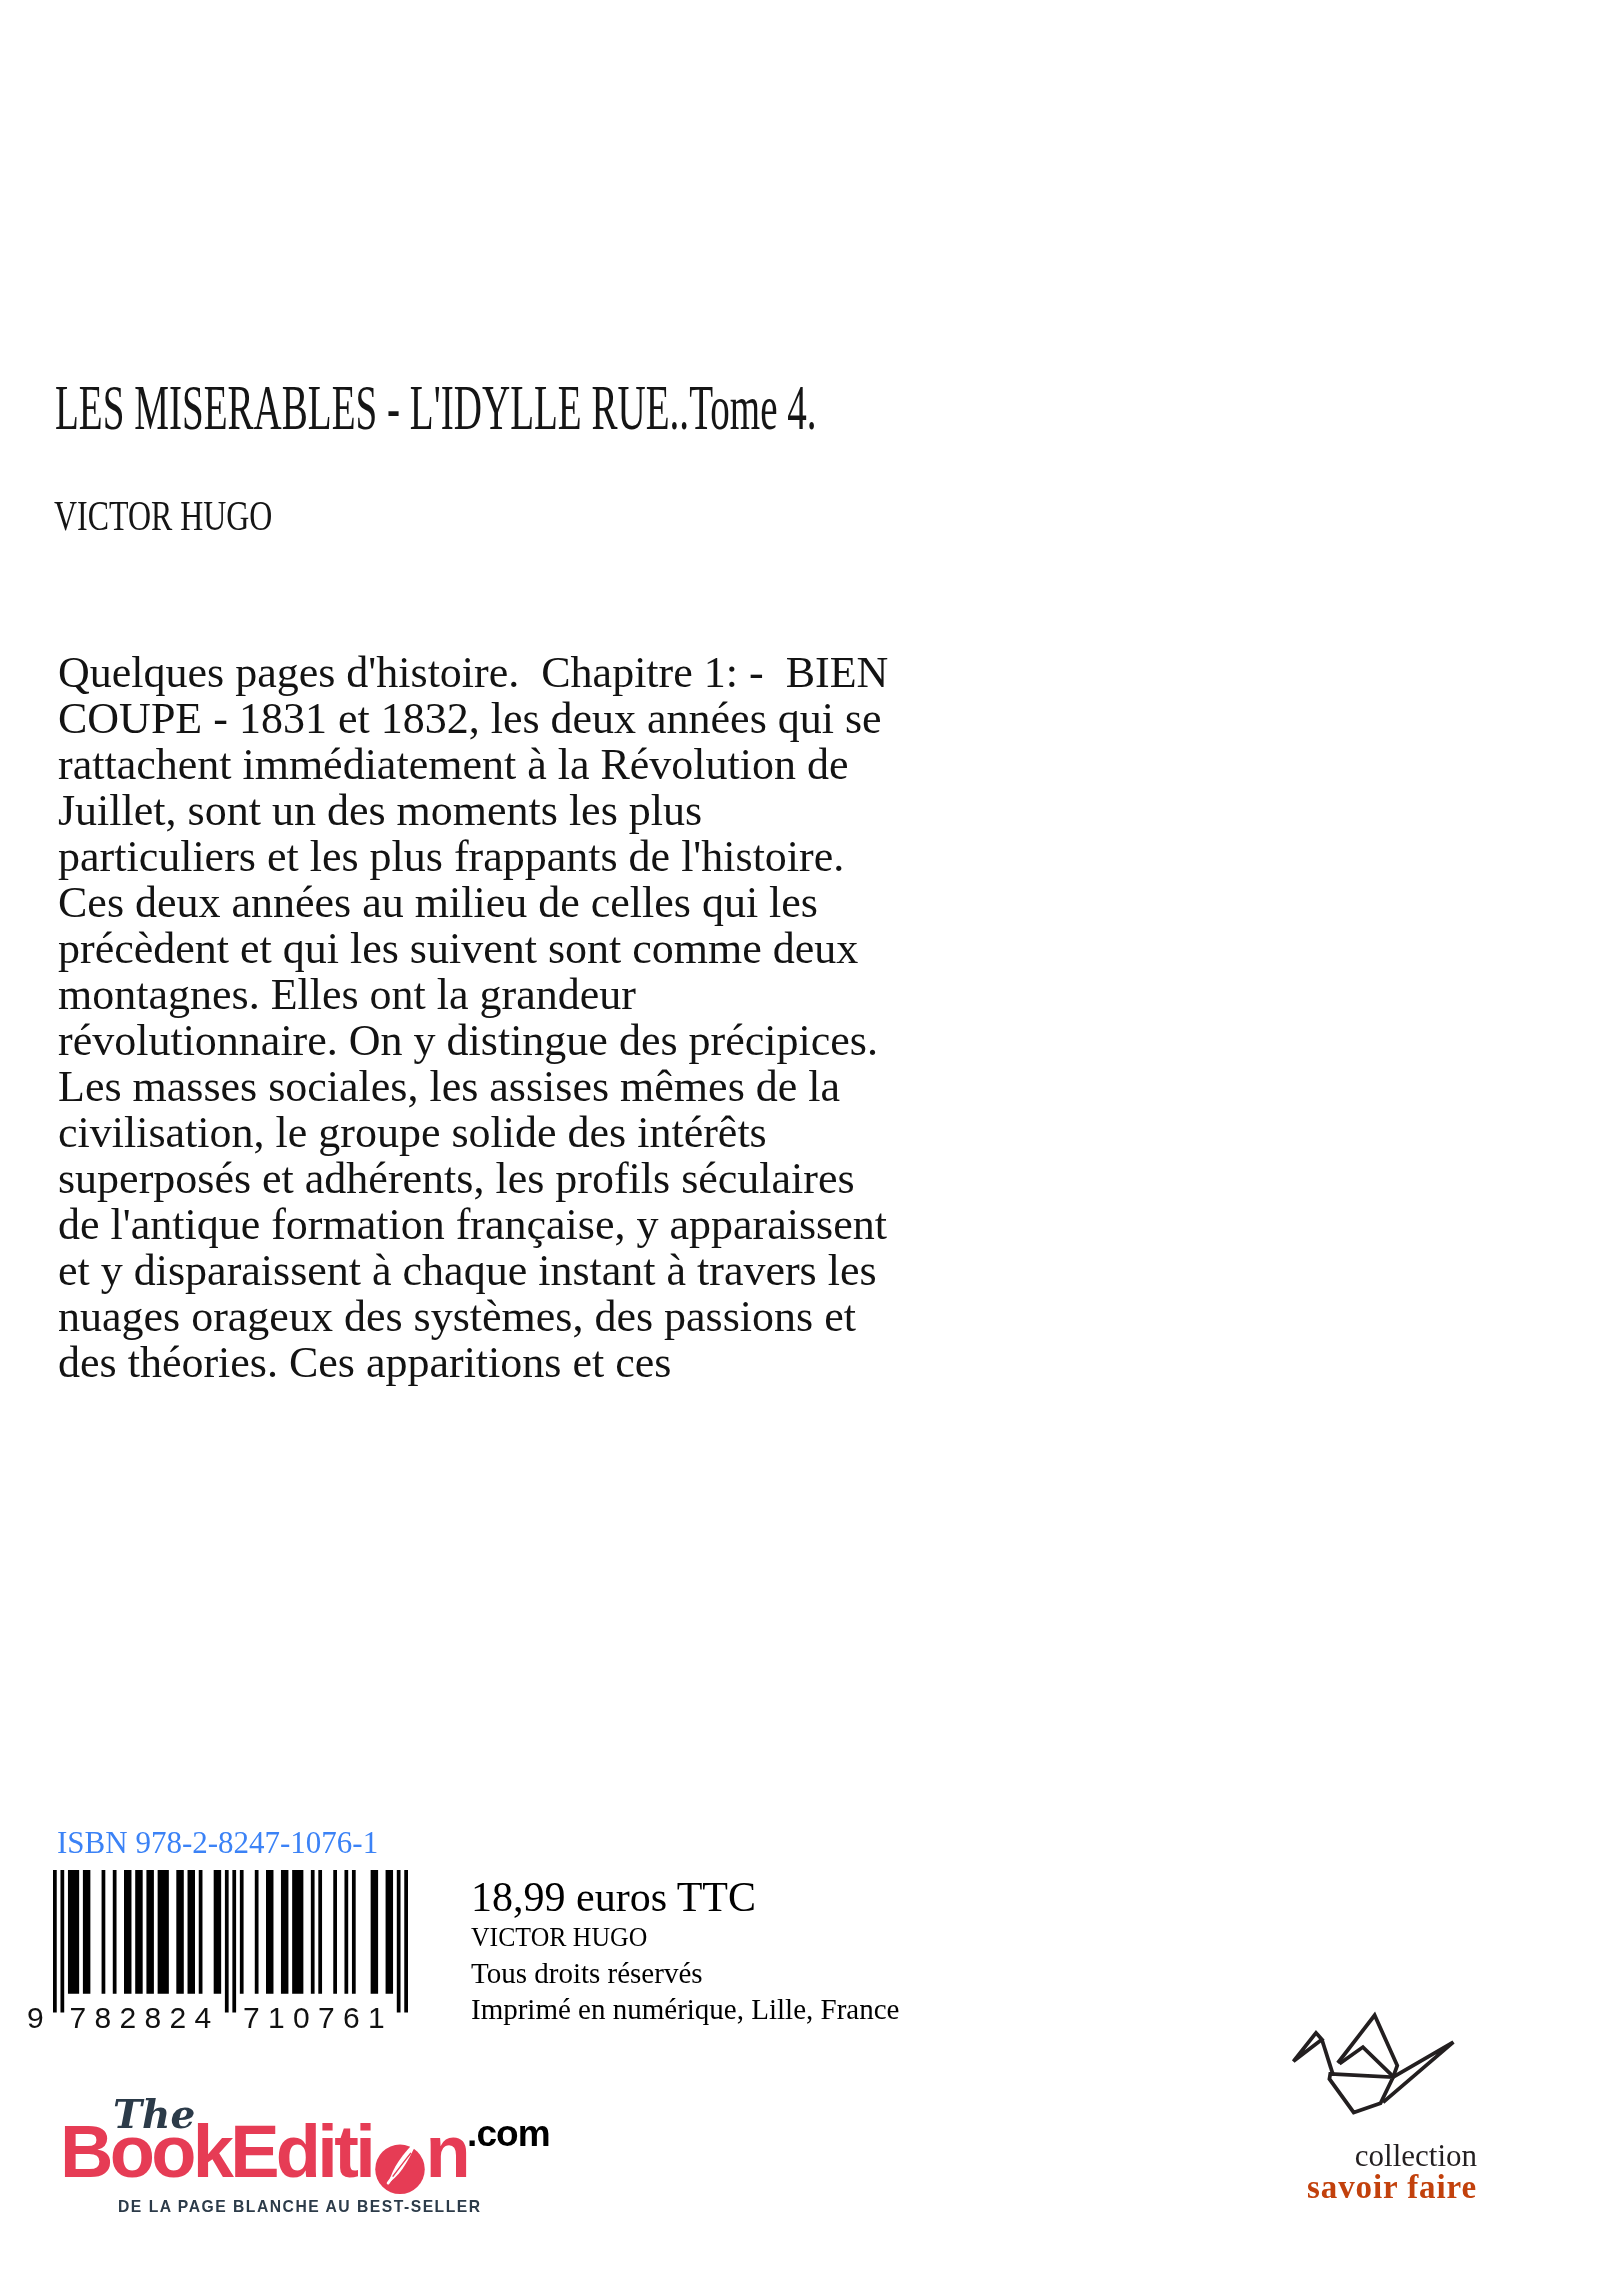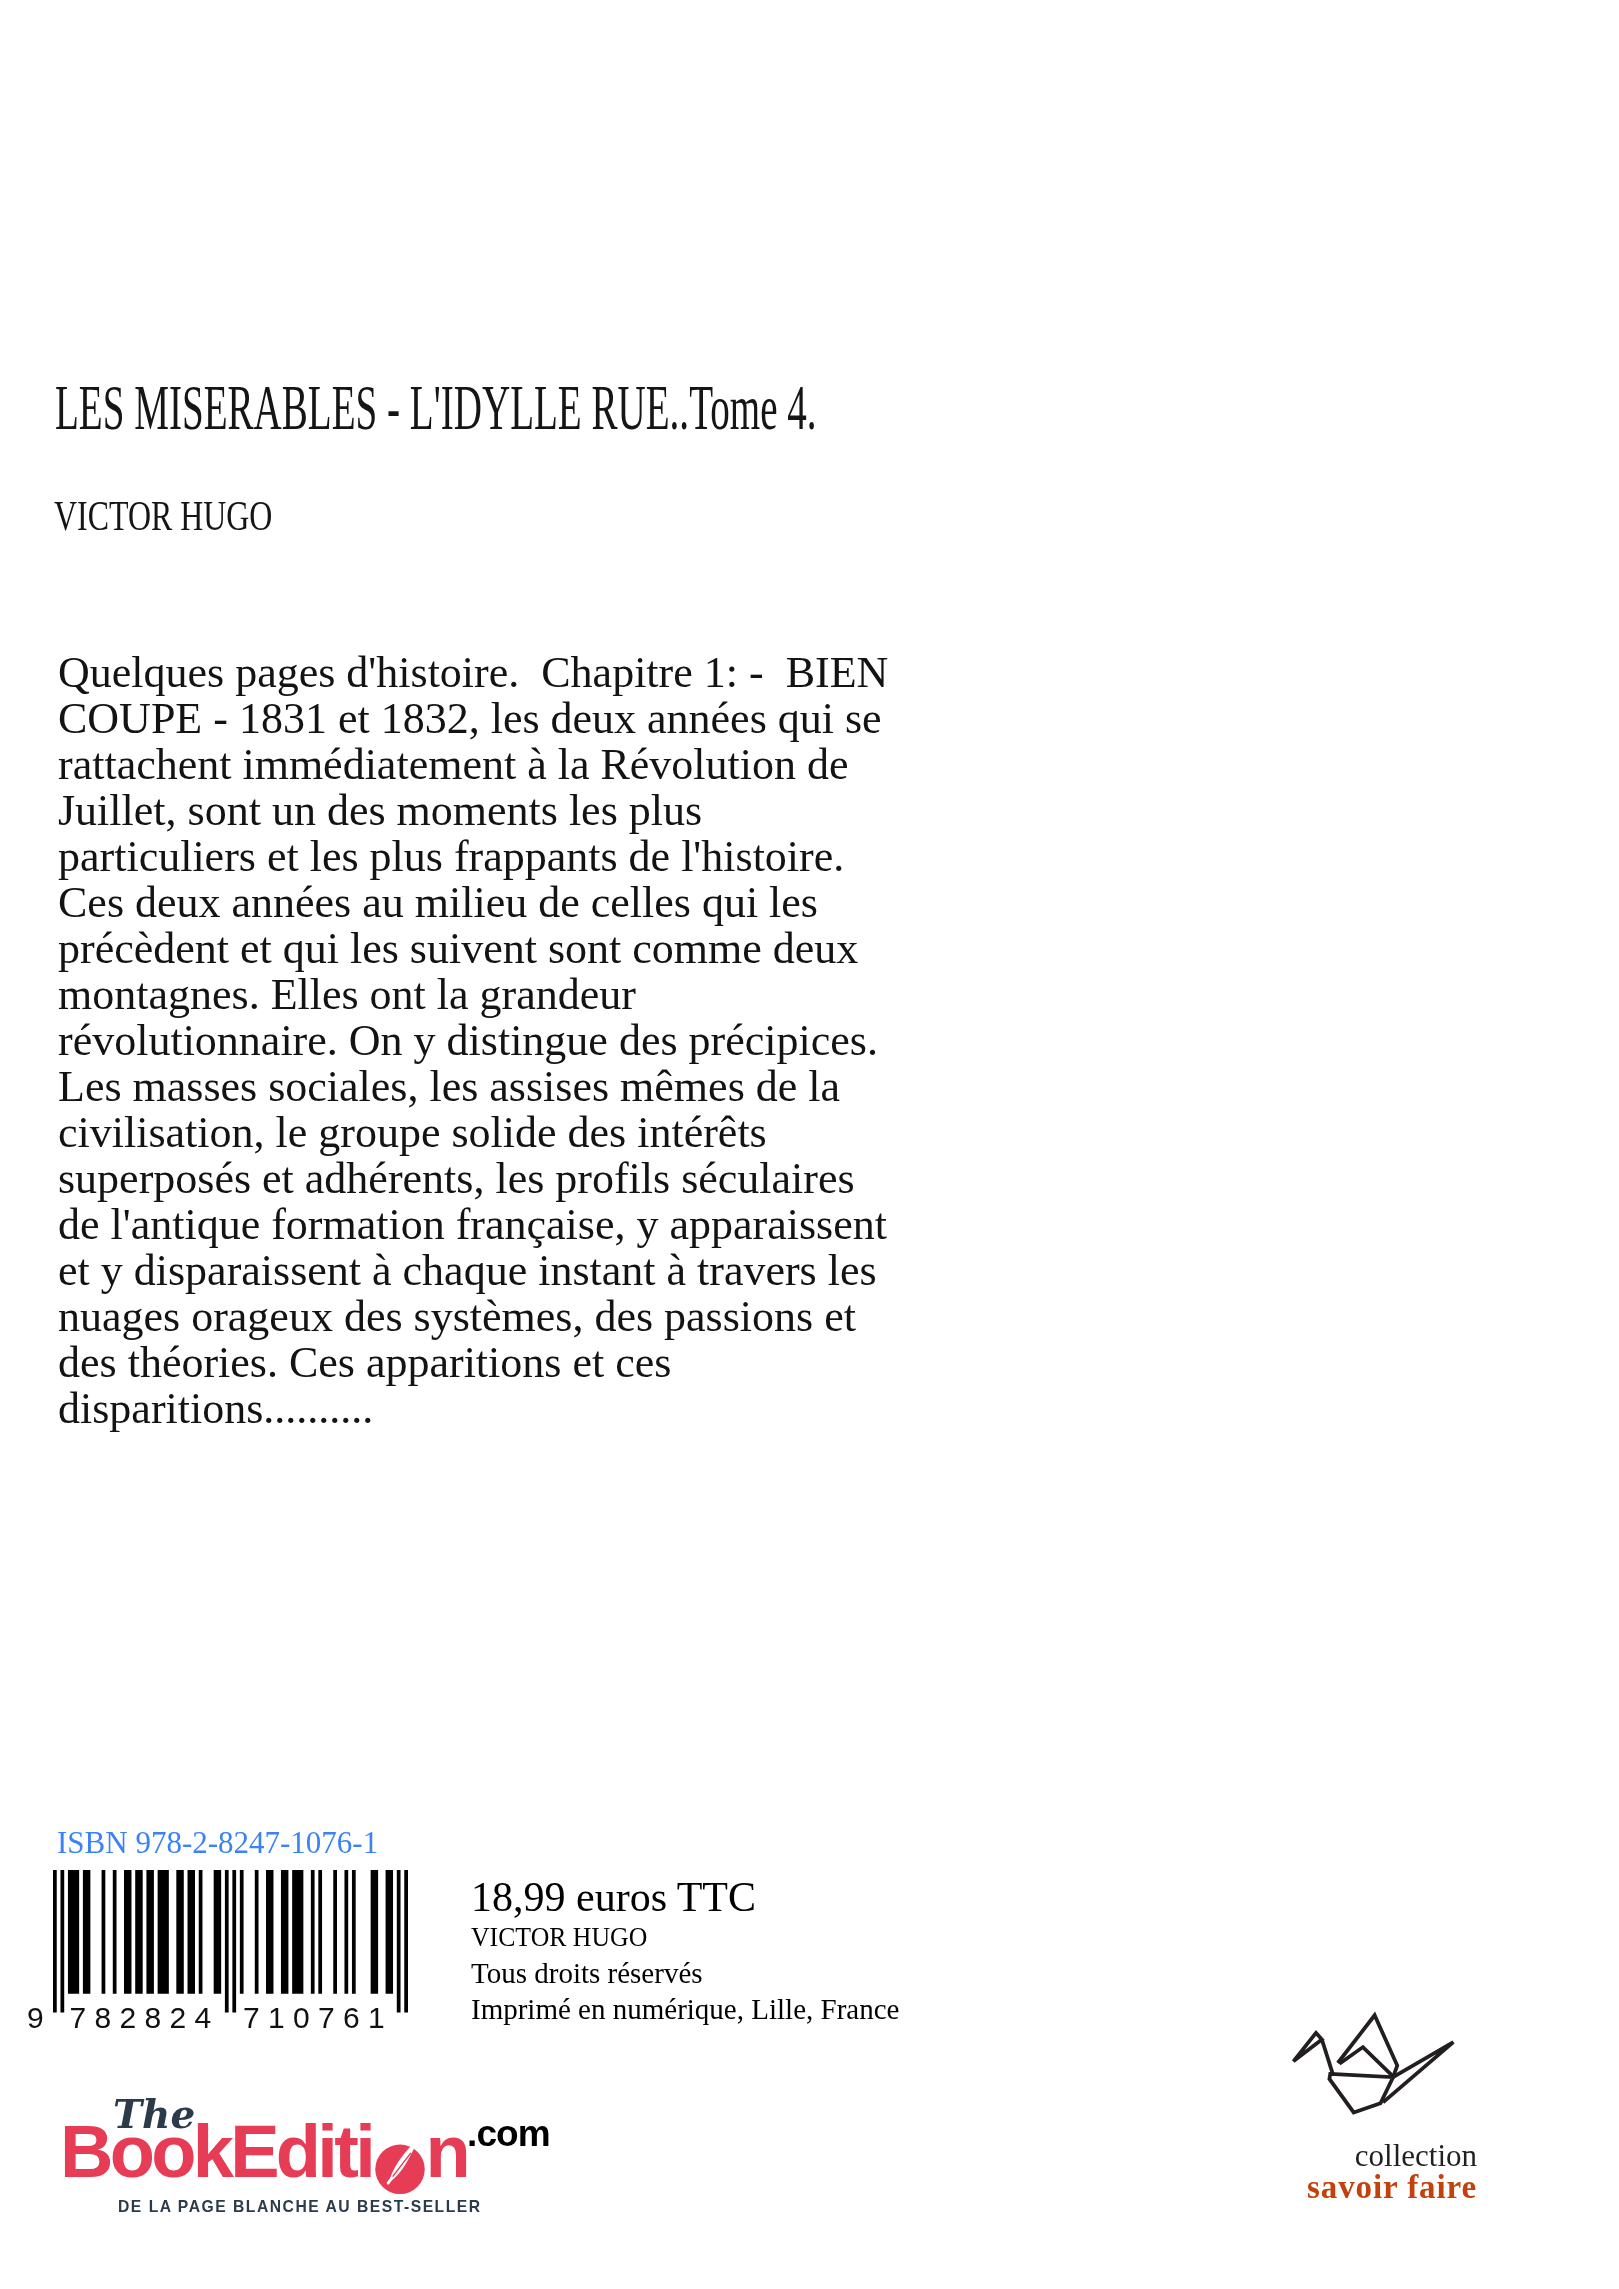--- a/index.html
+++ b/index.html
@@ -126,21 +126,20 @@
     <div class="syn-line">précèdent et qui les suivent sont comme deux</div>
     <div class="syn-line">montagnes. Elles ont la grandeur</div>
     <div class="syn-line">révolutionnaire. On y distingue des précipices.</div>
     <div class="syn-line">Les masses sociales, les assises mêmes de la</div>
     <div class="syn-line">civilisation, le groupe solide des intérêts</div>
     <div class="syn-line">superposés et adhérents, les profils séculaires</div>
     <div class="syn-line">de l'antique formation française, y apparaissent</div>
     <div class="syn-line">et y disparaissent à chaque instant à travers les</div>
     <div class="syn-line">nuages orageux des systèmes, des passions et</div>
     <div class="syn-line">des théories. Ces apparitions et ces</div>
-    <div class="syn-line">disparitions..........</div>
   </div>
 
   <div id="isbn-label" class="abs">ISBN 978-2-8247-1076-1</div>
 
   <div id="barcode" class="abs">
     <svg width="355" height="150" viewBox="0 0 95 40" preserveAspectRatio="none" aria-hidden="true">
       <g fill="#000000">
         <rect x="0" y="0" width="1" height="38"></rect>
         <rect x="2" y="0" width="1" height="38"></rect>
         <rect x="4" y="0" width="3" height="33"></rect>

